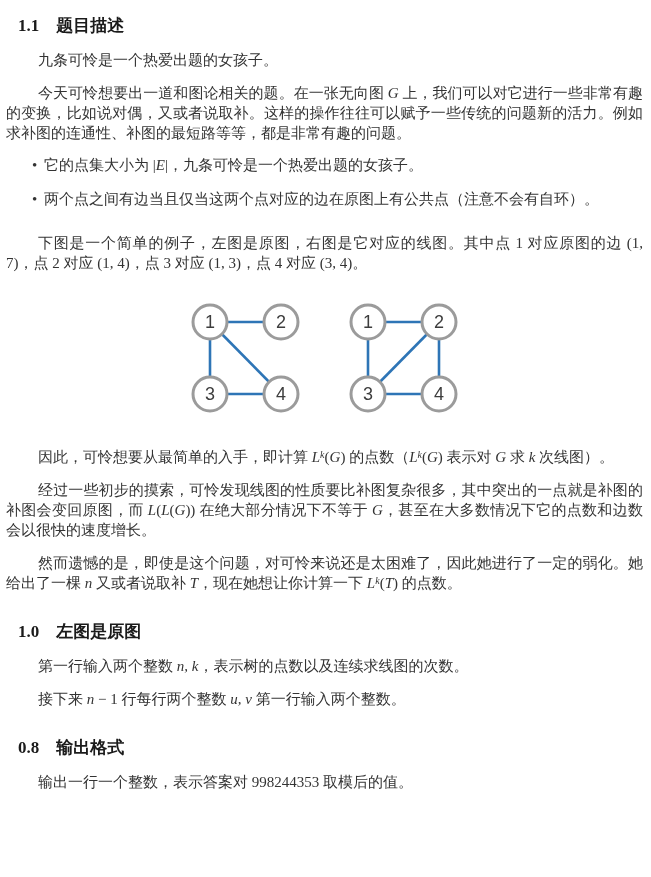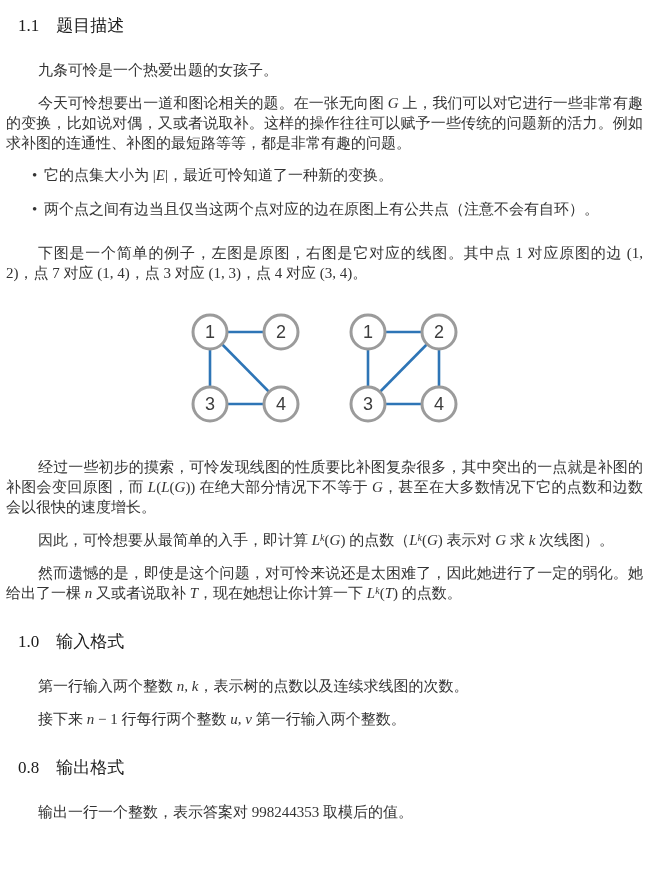--- a/index.html
+++ b/index.html
@@ -10,31 +10,31 @@
   .page {
     box-sizing: border-box;
     width: 651px; height: 877px;
     padding: 16px 8px 0 6px;
     font-family: "Liberation Serif", "DejaVu Serif", serif;
     font-size: 15px; line-height: 20px;
     color: #333333;
   }
   .section { margin: 0; }
   .heading {
-    font-size: 17px; font-weight: normal; color: #1b1b1b;
+    font-size: 17px; font-weight: bold; color: #1b1b1b;
     margin: 0 0 0 12px; line-height: 20px;
   }
   .section:not(:first-child) .heading { margin-top: 29px; }
   .num { margin-right: 17px; }
   .para {
     margin: 13px 0 0 0;
     text-indent: 32px;
     text-align: justify;
   }
-  .heading + .para { margin-top: 24px; }
+  .heading + .para { margin-top: 14px; }
   .blist {
     list-style: none;
     margin: 12px 0 24px 0;
     padding: 0 0 0 38px;
   }
   .blist li { margin-bottom: 14px; text-align: justify; }
   .blist li:last-child { margin-bottom: 0; }
   .blist li::before {
     content: "\2022";
     display: inline-block; width: 12px; margin-left: -12px;
@@ -51,24 +51,24 @@
 </head>
 <body>
 
 <div class="page">
   <main>
       <section class="section">
         <h2 class="heading"><span class="num">1.1</span><span>题目描述</span></h2>
         <p class="para"><span>九条可怜是一个热爱出题的女孩子。</span></p>
         <p class="para"><span>今天可怜想要出一道和图论相关的题。在一张无向图 </span><span class="mi">G</span><span> 上，我们可以对它进行一些非常有趣的变换，比如说对偶，又或者说取补。这样的操作往往可以赋予一些传统的问题新的活力。例如求补图的连通性、补图的最短路等等，都是非常有趣的问题。</span></p>
         <ul class="blist">
-          <li><span>它的点集大小为 |</span><span class="mi">E</span><span>|，最近可怜知道了一种新的变换。</span></li>
+          <li><span>它的点集大小为 |</span><span class="mi">E</span><span>|，九条可怜是一个热爱出题的女孩子。</span></li>
           <li><span>两个点之间有边当且仅当这两个点对应的边在原图上有公共点（注意不会有</span><span class="b">自环</span><span>）。</span></li>
         </ul>
-        <p class="para"><span>下图是一个简单的例子，左图是原图，右图是它对应的线图。其中点 1 对应原图的边 (1, 2)，点 7 对应 (1, 4)，点 3 对应 (1, 3)，点 4 对应 (3, 4)。</span></p>
+        <p class="para"><span>下图是一个简单的例子，左图是原图，右图是它对应的线图。其中点 1 对应原图的边 (1, 7)，点 2 对应 (1, 4)，点 3 对应 (1, 3)，点 4 对应 (3, 4)。</span></p>
         <div class="figure">
           <svg width="150" height="145">
             <line x1="39" y1="33" x2="110" y2="33" stroke="#2e75b6" stroke-width="2.6"></line>
             <line x1="39" y1="33" x2="39" y2="105" stroke="#2e75b6" stroke-width="2.6"></line>
             <line x1="39" y1="33" x2="110" y2="105" stroke="#2e75b6" stroke-width="2.6"></line>
             <line x1="39" y1="105" x2="110" y2="105" stroke="#2e75b6" stroke-width="2.6"></line>
             <circle cx="39" cy="33" r="17" fill="#ffffff" stroke="#9b9b9b" stroke-width="3"></circle>
             <text x="39" y="39" text-anchor="middle" fill="#3d3d3d" font-family="&quot;Liberation Sans&quot;, &quot;DejaVu Sans&quot;, sans-serif" font-size="18">1</text>
             <circle cx="110" cy="33" r="17" fill="#ffffff" stroke="#9b9b9b" stroke-width="3"></circle>
             <text x="110" y="39" text-anchor="middle" fill="#3d3d3d" font-family="&quot;Liberation Sans&quot;, &quot;DejaVu Sans&quot;, sans-serif" font-size="18">2</text>
@@ -86,26 +86,26 @@
             <circle cx="39" cy="33" r="17" fill="#ffffff" stroke="#9b9b9b" stroke-width="3"></circle>
             <text x="39" y="39" text-anchor="middle" fill="#3d3d3d" font-family="&quot;Liberation Sans&quot;, &quot;DejaVu Sans&quot;, sans-serif" font-size="18">1</text>
             <circle cx="110" cy="33" r="17" fill="#ffffff" stroke="#9b9b9b" stroke-width="3"></circle>
             <text x="110" y="39" text-anchor="middle" fill="#3d3d3d" font-family="&quot;Liberation Sans&quot;, &quot;DejaVu Sans&quot;, sans-serif" font-size="18">2</text>
             <circle cx="39" cy="105" r="17" fill="#ffffff" stroke="#9b9b9b" stroke-width="3"></circle>
             <text x="39" y="111" text-anchor="middle" fill="#3d3d3d" font-family="&quot;Liberation Sans&quot;, &quot;DejaVu Sans&quot;, sans-serif" font-size="18">3</text>
             <circle cx="110" cy="105" r="17" fill="#ffffff" stroke="#9b9b9b" stroke-width="3"></circle>
             <text x="110" y="111" text-anchor="middle" fill="#3d3d3d" font-family="&quot;Liberation Sans&quot;, &quot;DejaVu Sans&quot;, sans-serif" font-size="18">4</text>
           </svg>
         </div>
+        <p class="para"><span>因此，可怜想要从最简单的入手，即计算 </span><span class="mi">L</span><span class="mi sup">k</span><span>(</span><span class="mi">G</span><span>) 的点数（</span><span class="mi">L</span><span class="mi sup">k</span><span>(</span><span class="mi">G</span><span>) 表示对 </span><span class="mi">G</span><span> 求 </span><span class="mi">k</span><span> 次线图）。</span></p>
         <p class="para"><span>经过一些初步的摸索，可怜发现线图的性质要比补图复杂很多，其中突出的一点就是补图的补图会变回原图，而 </span><span class="mi">L</span><span>(</span><span class="mi">L</span><span>(</span><span class="mi">G</span><span>)) 在绝大部分情况下不等于 </span><span class="mi">G</span><span>，甚至在大多数情况下它的点数和边数会以很快的速度增长。</span></p>
-        <p class="para"><span>因此，可怜想要从最简单的入手，即计算 </span><span class="mi">L</span><span class="mi sup">k</span><span>(</span><span class="mi">G</span><span>) 的点数（</span><span class="mi">L</span><span class="mi sup">k</span><span>(</span><span class="mi">G</span><span>) 表示对 </span><span class="mi">G</span><span> 求 </span><span class="mi">k</span><span> 次线图）。</span></p>
         <p class="para"><span>然而遗憾的是，即使是这个问题，对可怜来说还是太困难了，因此她进行了一定的弱化。她给出了一棵 </span><span class="mi">n</span><span> 又或者说取补 </span><span class="mi">T</span><span>，现在她想让你计算一下 </span><span class="mi">L</span><span class="mi sup">k</span><span>(</span><span class="mi">T</span><span>) 的点数。</span></p>
       </section>
       <section class="section">
-        <h2 class="heading"><span class="num">1.0</span><span>输入格式</span></h2>
+        <h2 class="heading"><span class="num">1.0</span><span>左图是原图</span></h2>
         <p class="para"><span>第一行输入两个整数 </span><span class="mi">n, k</span><span>，表示树的点数以及连续求线图的次数。</span></p>
         <p class="para"><span>接下来 </span><span class="mi">n</span><span> − 1 行每行两个整数 </span><span class="mi">u, v</span><span> 第一行输入两个整数。</span></p>
       </section>
       <section class="section">
         <h2 class="heading"><span class="num">0.8</span><span>输出格式</span></h2>
         <p class="para"><span>输出一行一个整数，表示答案对 998244353 取模后的值。</span></p>
       </section>
     </main>
 </div>
 

